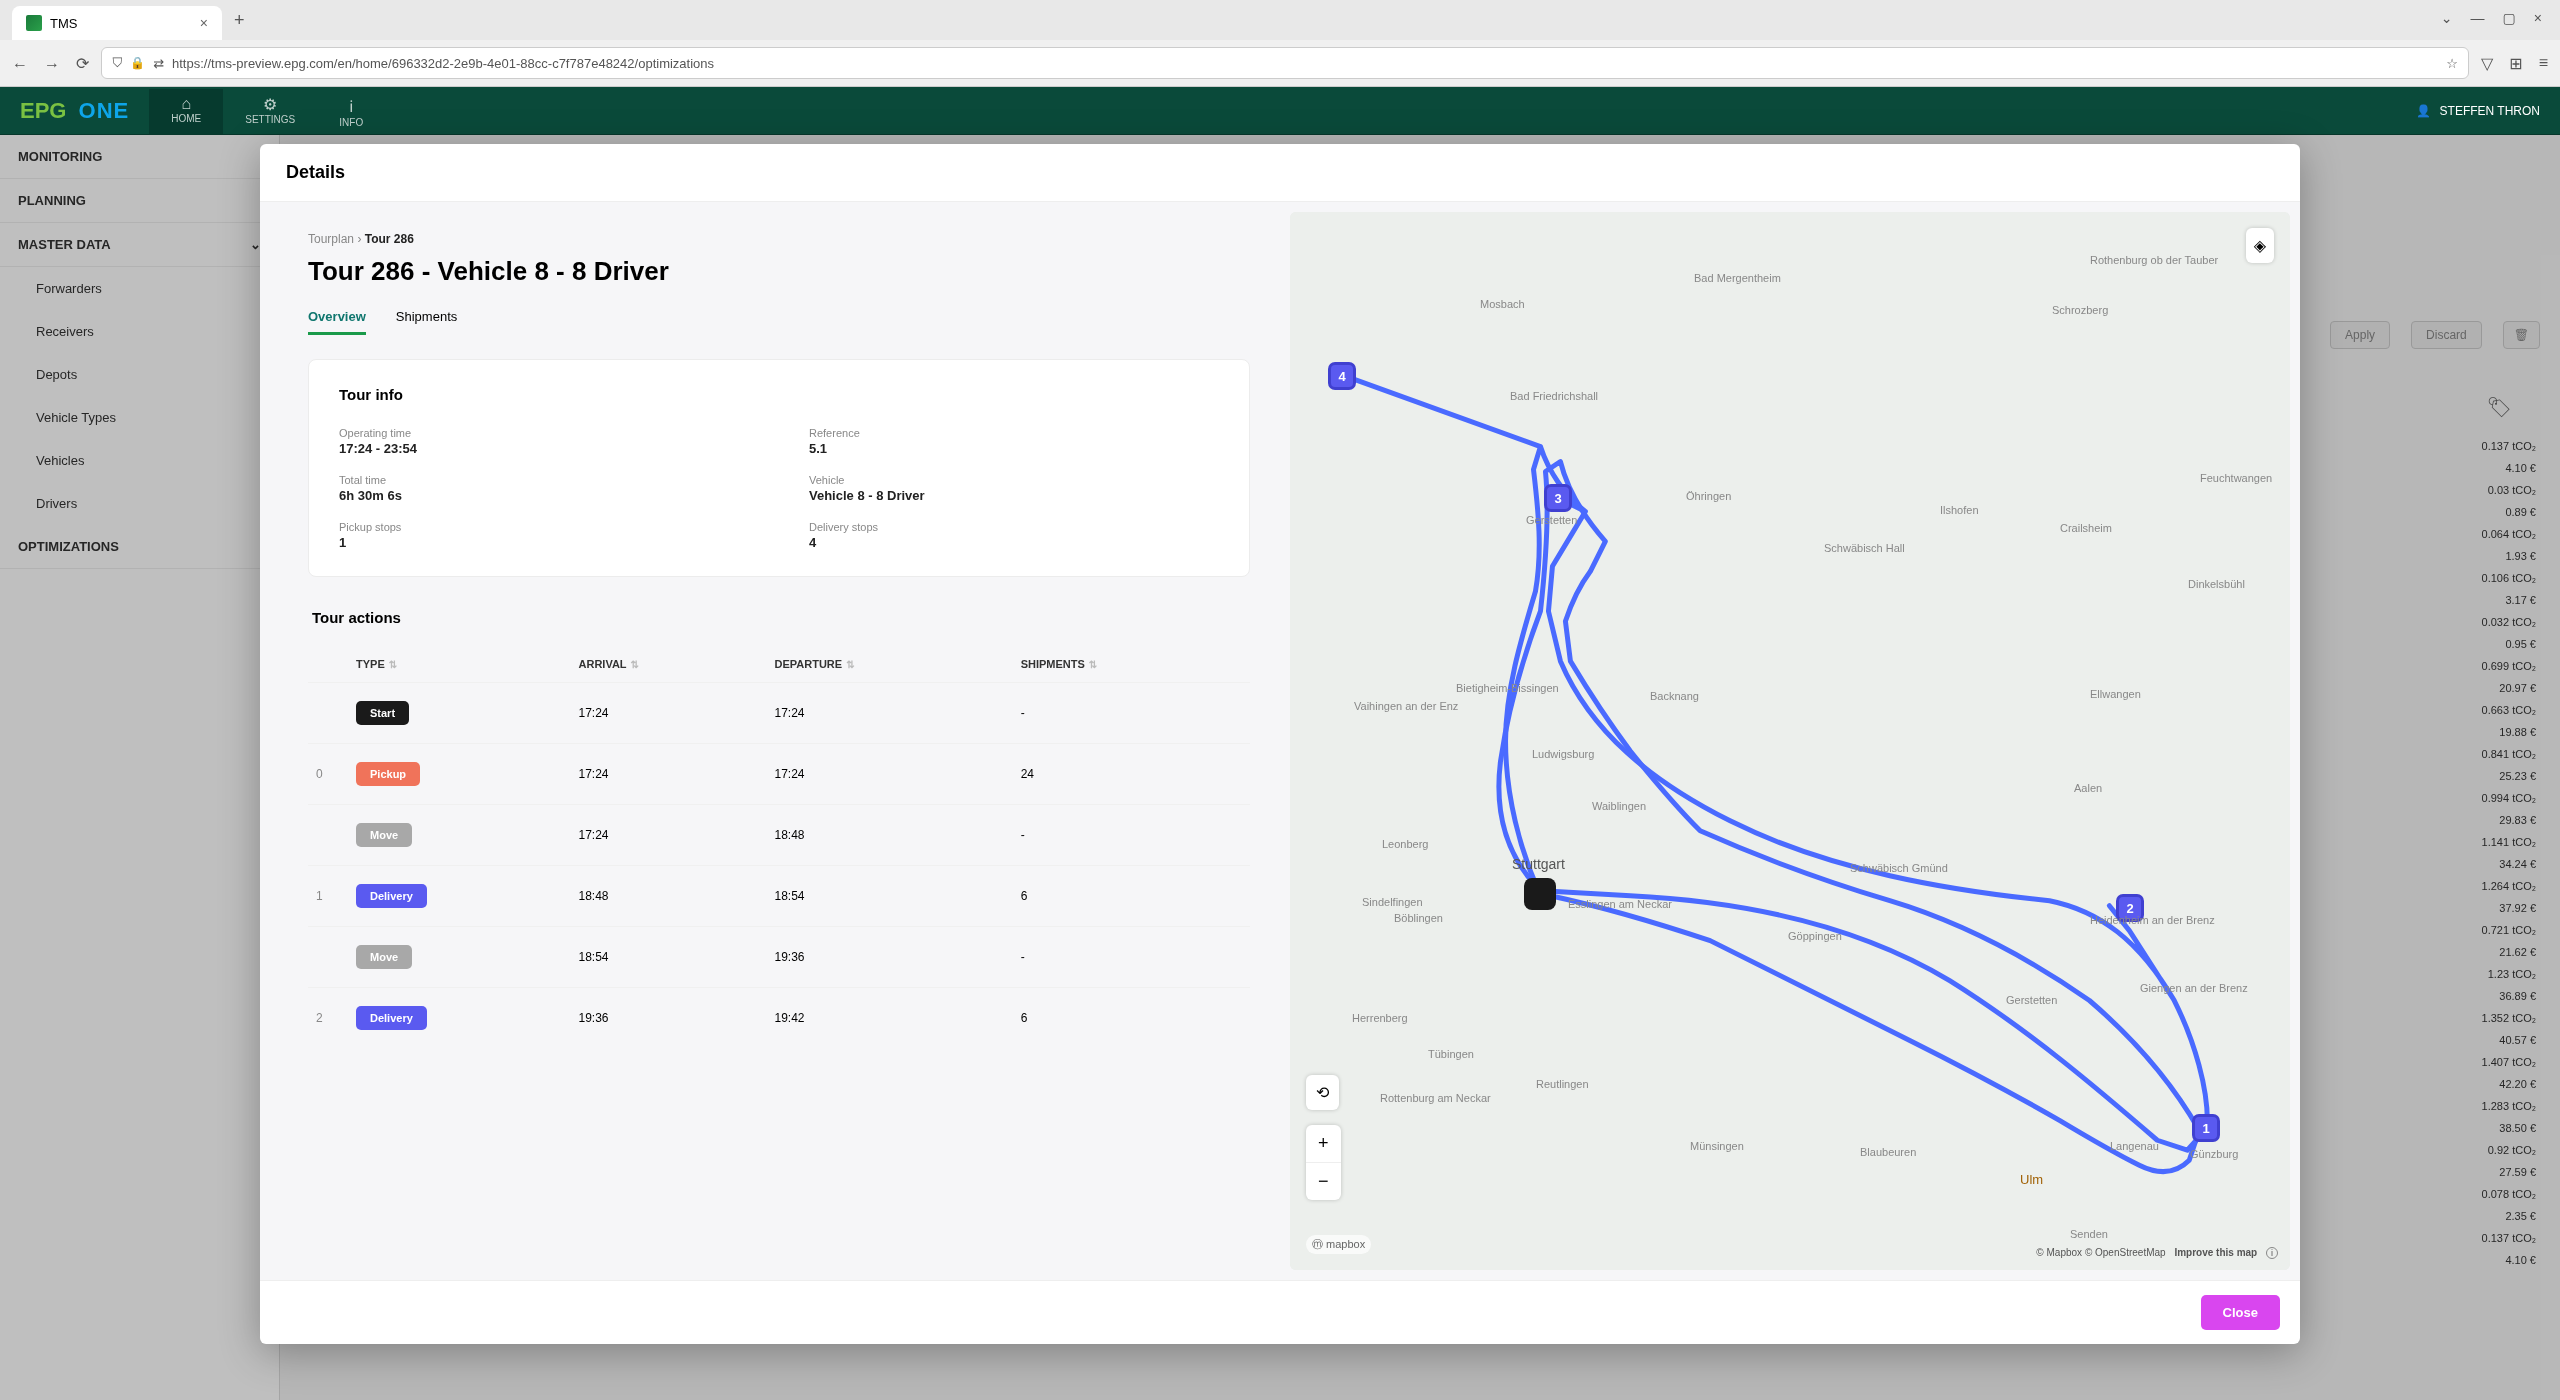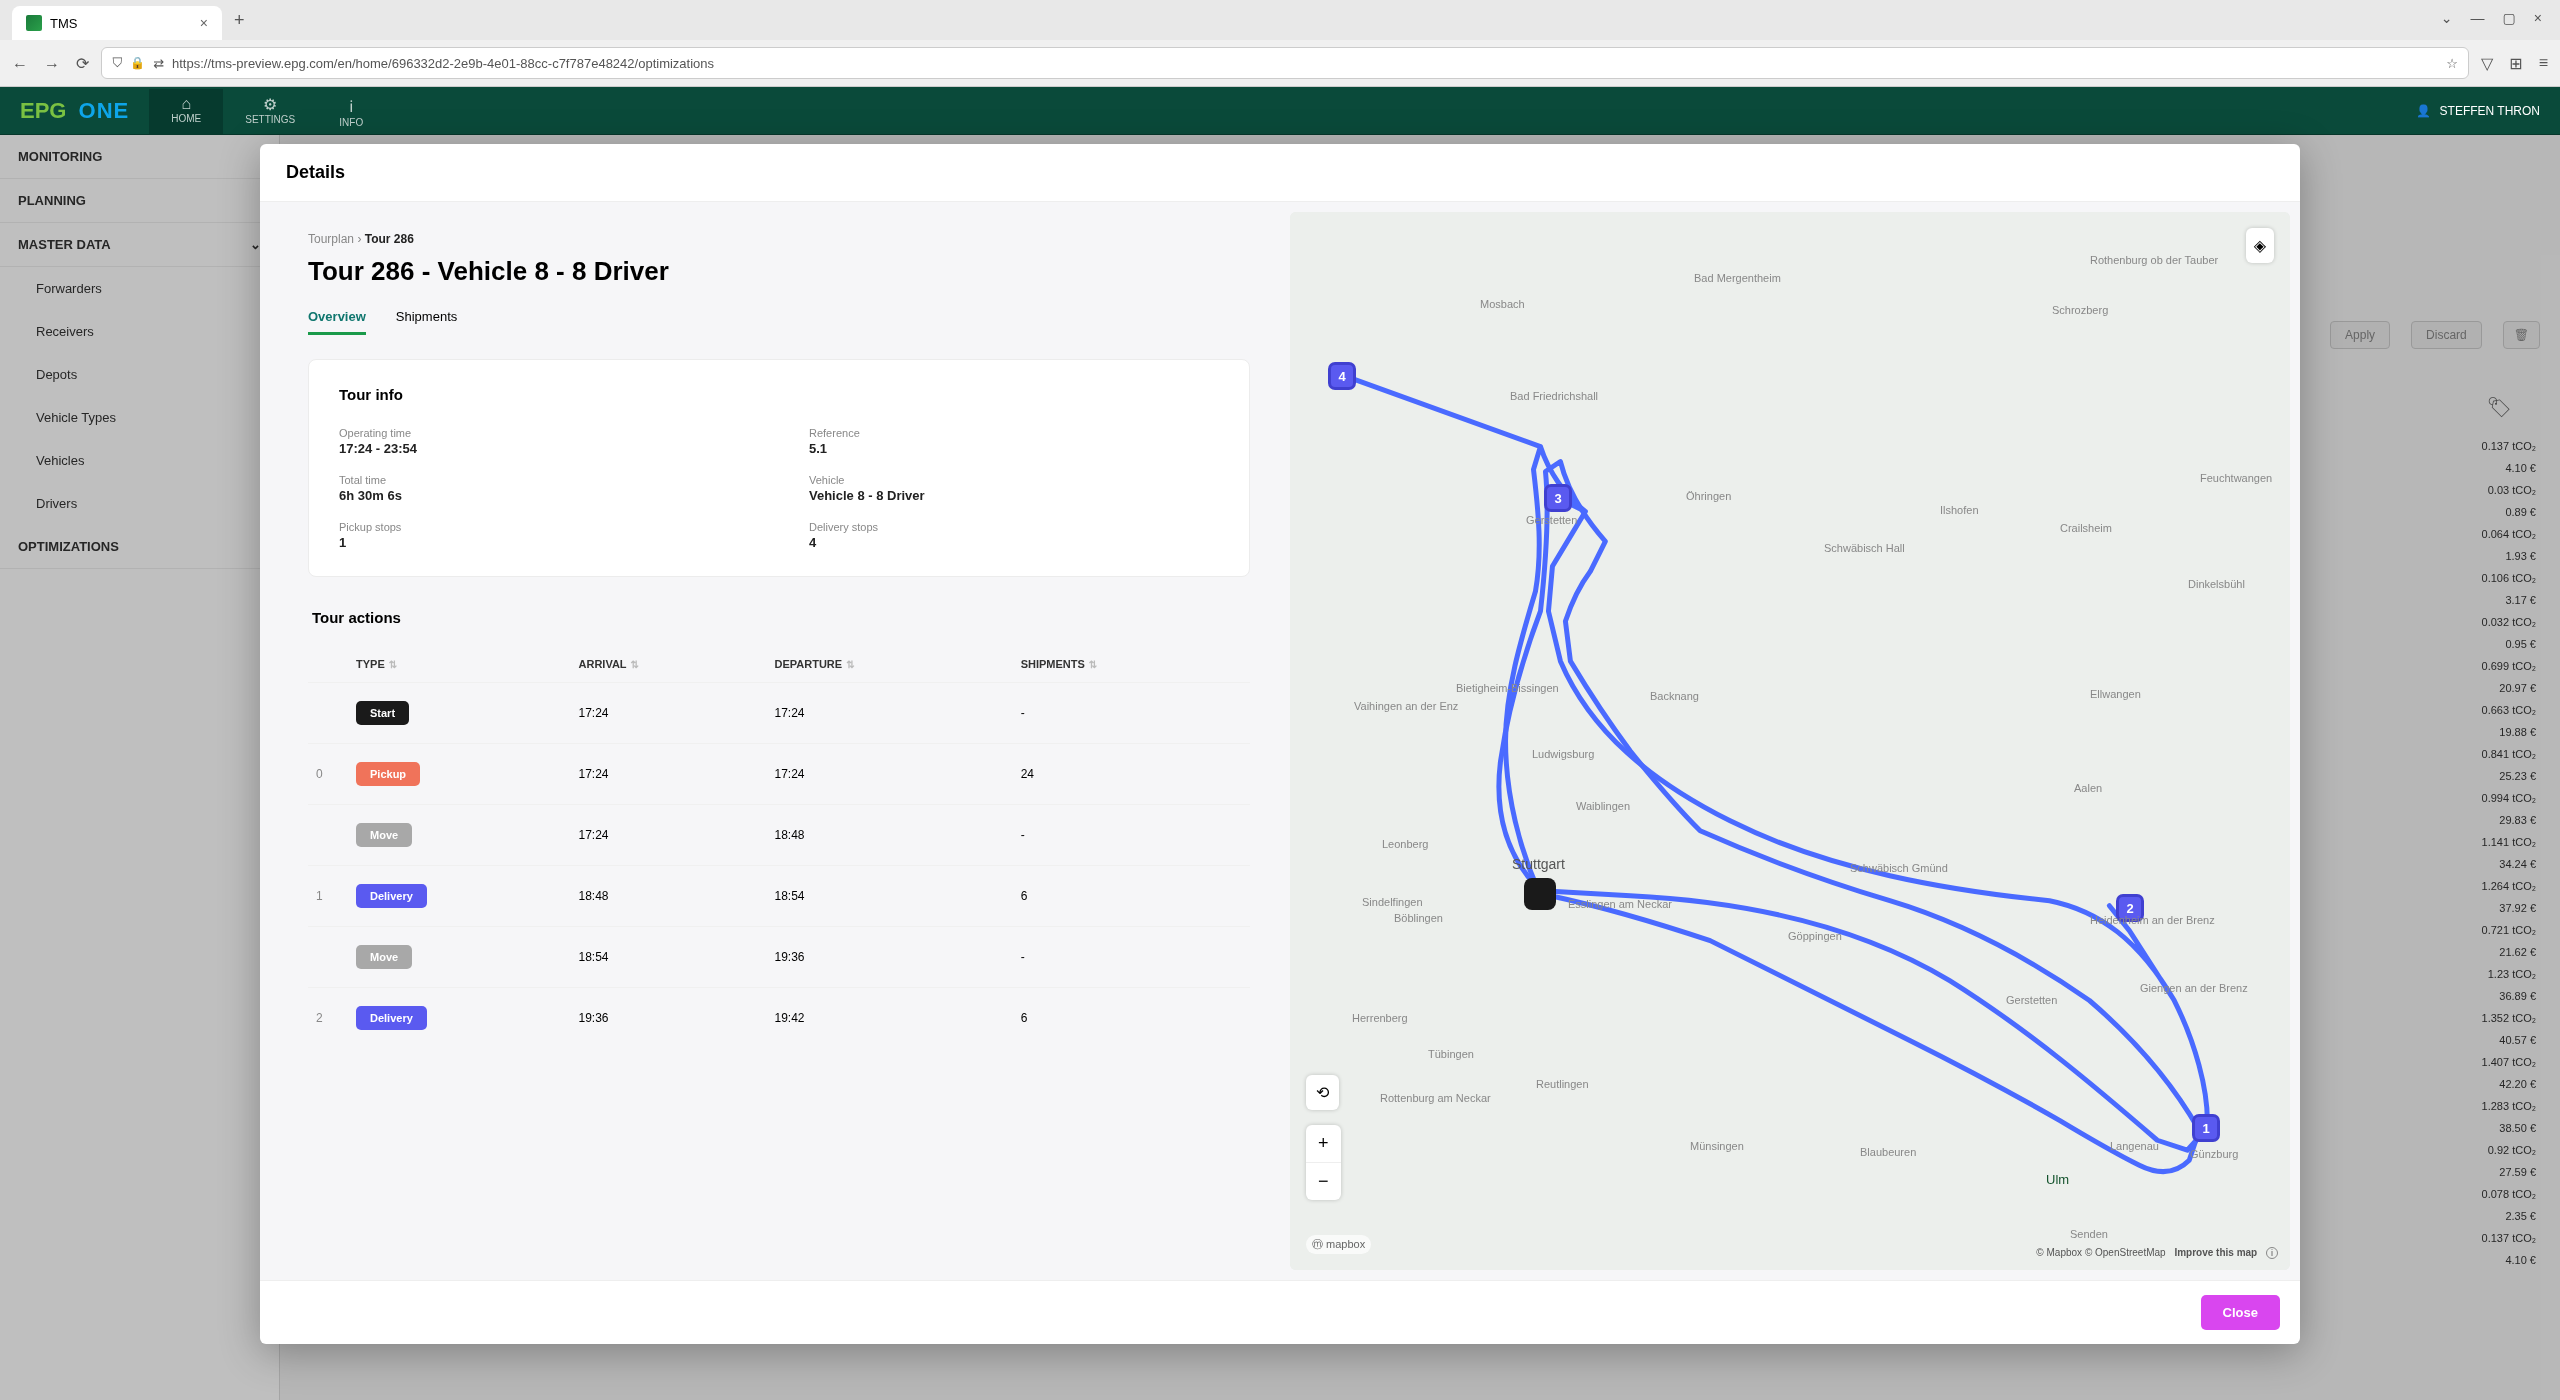--- a/index.html
+++ b/index.html
@@ -344,21 +344,21 @@
                  M 885 790 L 840 720 L 820 695"></path>
           </svg>
           
           <div class="map-origin" style="left:234px; top:666px;"></div>
           <div class="map-pin" style="left:902px; top:902px;">1</div>
           <div class="map-pin" style="left:826px; top:682px;">2</div>
           <div class="map-pin" style="left:254px; top:272px;">3</div>
           <div class="map-pin" style="left:38px; top:150px;">4</div>
           
           <div class="map-label" style="left:222px; top:644px; font-size:14px; color:#555; font-weight:500;">Stuttgart</div>
-          <div class="map-label" style="left:756px; top:960px; font-size:13px; color:#14532d;">Ulm</div>
+          <div class="map-label" style="left:730px; top:960px; font-size:13px; color:#a16207;">Ulm</div>
           <div class="map-label" style="left:784px; top:570px;">Aalen</div>
           <div class="map-label" style="left:236px; top:302px;">Gerstetten</div>
           <div class="map-label" style="left:138px; top:836px;">Tübingen</div>
           <div class="map-label" style="left:210px; top:536px;margin-left:32px;">Ludwigsburg</div>
           <div class="map-label" style="left:246px; top:866px;">Reutlingen</div>
           <div class="map-label" style="left:190px; top:86px;">Mosbach</div>
           <div class="map-label" style="left:762px; top:92px;">Schrozberg</div>
           <div class="map-label" style="left:800px; top:42px;">Rothenburg ob der Tauber</div>
           <div class="map-label" style="left:800px; top:702px;">Heidenheim an der Brenz</div>
           <div class="map-label" style="left:278px; top:686px;">Esslingen am Neckar</div>
@@ -371,21 +371,21 @@
           <div class="map-label" style="left:498px; top:718px;">Göppingen</div>
           <div class="map-label" style="left:716px; top:782px;">Gerstetten</div>
           <div class="map-label" style="left:820px; top:880px;margin-top:48px;">Langenau</div>
           <div class="map-label" style="left:900px; top:936px;">Günzburg</div>
           <div class="map-label" style="left:570px; top:934px;">Blaubeuren</div>
           <div class="map-label" style="left:400px; top:928px;">Münsingen</div>
           <div class="map-label" style="left:62px; top:800px;">Herrenberg</div>
           <div class="map-label" style="left:104px; top:700px;">Böblingen</div>
           <div class="map-label" style="left:72px; top:684px;">Sindelfingen</div>
           <div class="map-label" style="left:92px; top:626px;">Leonberg</div>
-          <div class="map-label" style="left:286px; top:588px;">Waiblingen</div>
+          <div class="map-label" style="left:302px; top:588px;">Waiblingen</div>
           <div class="map-label" style="left:360px; top:478px;">Backnang</div>
           <div class="map-label" style="left:166px; top:470px;">Bietigheim-Bissingen</div>
           <div class="map-label" style="left:64px; top:488px;">Vaihingen an der Enz</div>
           <div class="map-label" style="left:404px; top:60px;">Bad Mergentheim</div>
           <div class="map-label" style="left:220px; top:178px;">Bad Friedrichshall</div>
           <div class="map-label" style="left:396px; top:278px;">Öhringen</div>
           <div class="map-label" style="left:650px; top:292px;">Ilshofen</div>
           <div class="map-label" style="left:90px; top:880px;">Rottenburg am Neckar</div>
           <div class="map-label" style="left:850px; top:770px;">Giengen an der Brenz</div>
           <div class="map-label" style="left:780px; top:1016px;">Senden</div>

